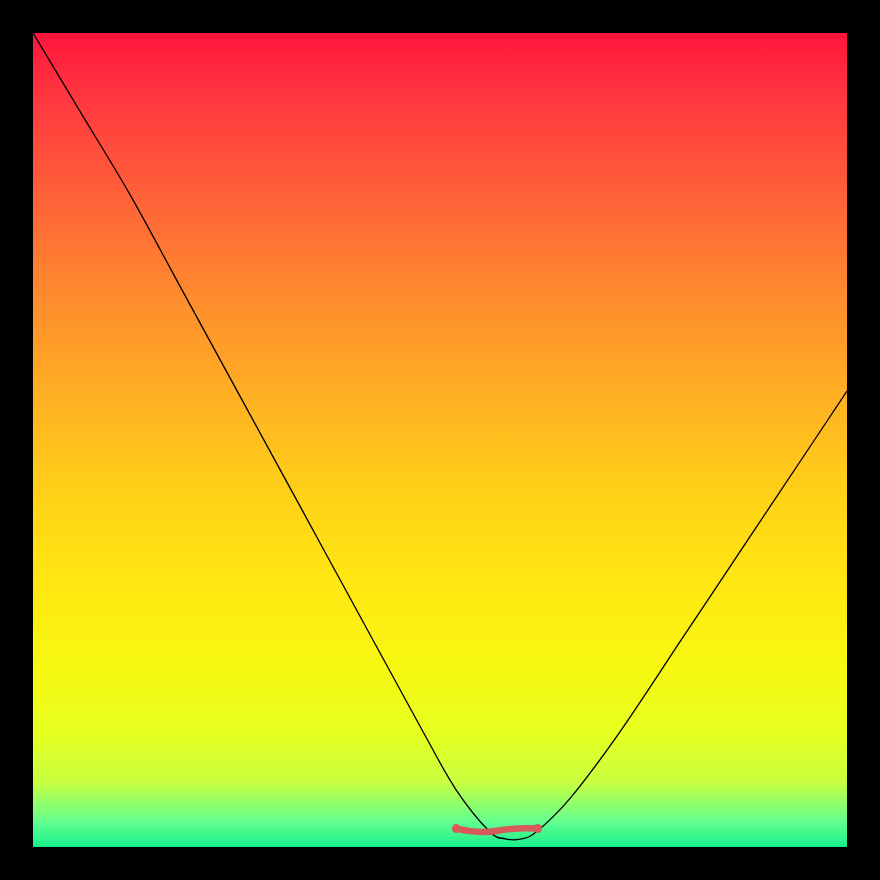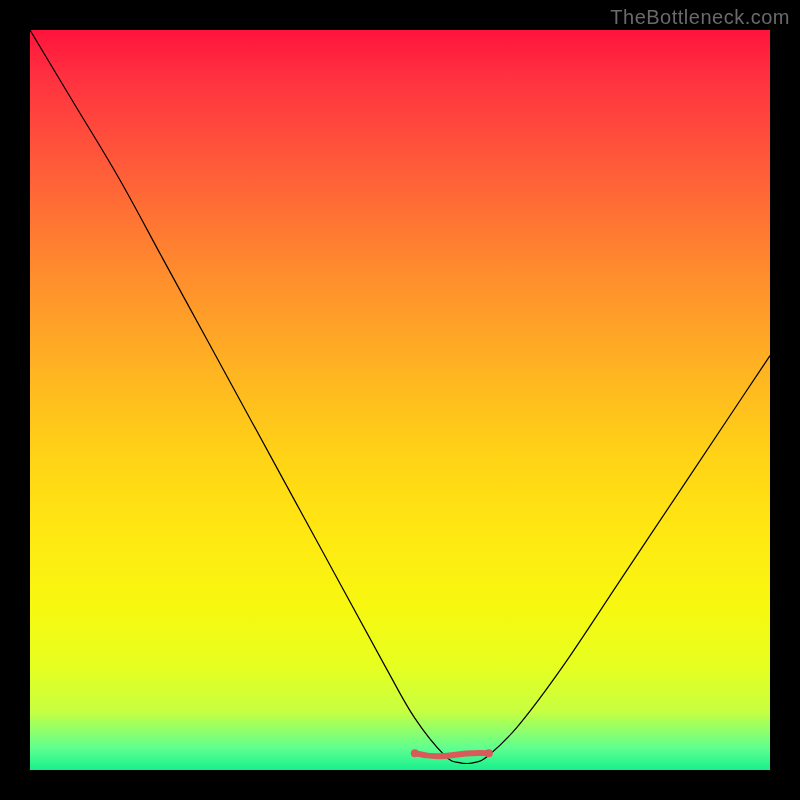--- a/index.html
+++ b/index.html
@@ -73,21 +73,20 @@
   }
   .trough-dot {
     fill: #d85a5a;
   }
 </style>
 </head>
 <body>
 
 <div class="outer">
 
-  <div class="attribution">TheBottleneck.com</div>
 
   <div class="plot-frame">
     <div class="gradient"></div>
     <svg class="curve" viewBox="0 0 740 740" preserveAspectRatio="none">
       <path id="main-curve" class="curve-main" d="M 0.00 0.00 C 7.99 13.32, 28.42 47.36, 44.40 74.00 C 60.38 100.64, 72.82 120.03, 88.80 148.00 C 104.78 175.97, 117.22 200.10, 133.20 229.40 C 149.18 258.70, 161.62 281.50, 177.60 310.80 C 193.58 340.10, 206.02 362.90, 222.00 392.20 C 237.98 421.50, 250.42 444.30, 266.40 473.60 C 282.38 502.90, 294.82 525.70, 310.80 555.00 C 326.78 584.30, 341.88 612.42, 355.20 636.40 C 368.52 660.38, 374.14 672.22, 384.80 688.20 C 395.46 704.18, 406.41 717.21, 414.40 725.20 C 422.39 733.19, 423.87 731.27, 429.20 732.60 C 434.53 733.93, 438.67 733.93, 444.00 732.60 C 449.33 731.27, 450.81 731.86, 458.80 725.20 C 466.79 718.54, 475.08 711.58, 488.40 695.60 C 501.72 679.62, 514.15 663.04, 532.80 636.40 C 551.45 609.76, 570.69 579.57, 592.00 547.60 C 613.31 515.63, 629.89 490.77, 651.20 458.80 C 672.51 426.83, 694.42 393.98, 710.40 370.00 C 726.38 346.02, 734.67 333.59, 740.00 325.60"></path>
       <path id="trough-line" class="trough" d="M 384.80 723.20 Q 403.30 728.20 421.80 725.20 Q 440.30 722.20 458.80 723.20"></path>
       <circle id="trough-dot-l" class="trough-dot" r="4" cx="384.80" cy="723.20"></circle>
       <circle id="trough-dot-r" class="trough-dot" r="4" cx="458.80" cy="723.20"></circle>
     </svg>
   </div>

